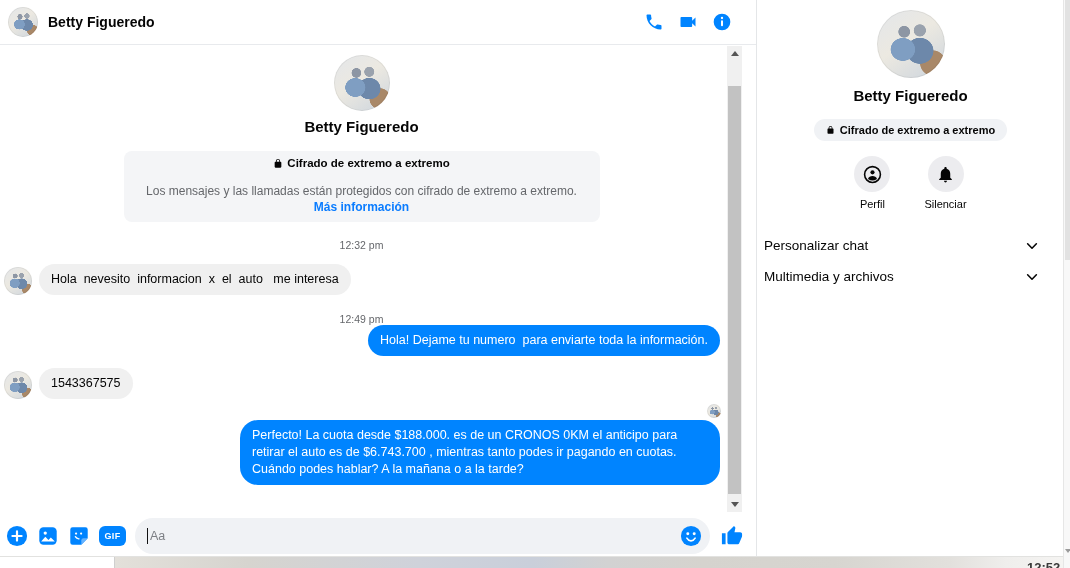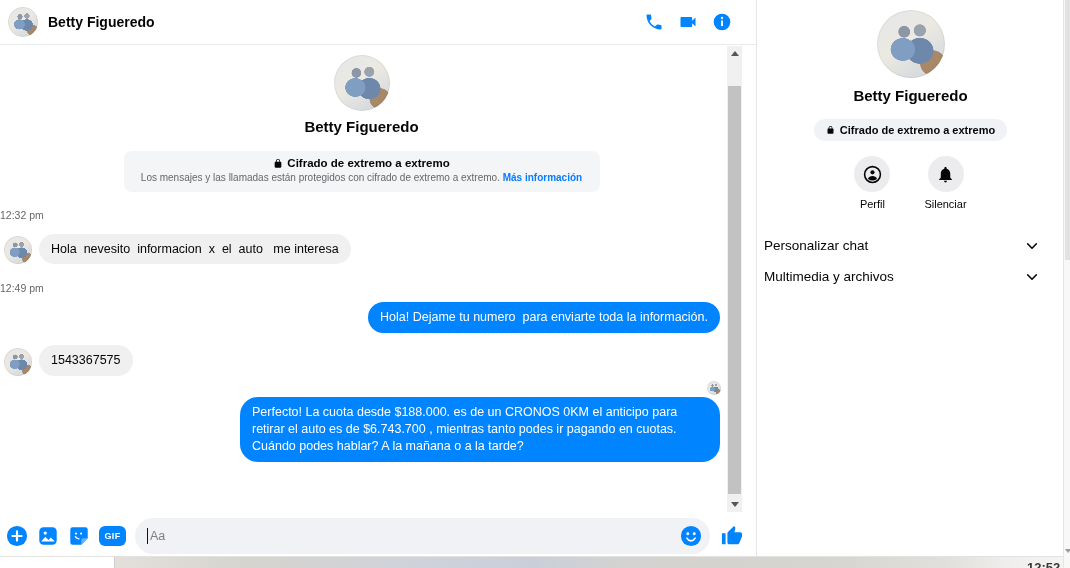--- a/index.html
+++ b/index.html
@@ -39,38 +39,38 @@
 
   .profile-block { margin-top:10px; display:flex; flex-direction:column; align-items:center; }
   .profile-block .pav { width:56px; height:56px; }
   .profile-block .pname { margin-top:7px; font-size:15px; font-weight:700; }
 
   .enc-box { margin:16px auto 0; width:476px; background:#f4f5f7; border-radius:8px;
     padding:6px 12px 7px; text-align:center; }
   .enc-title { font-size:11.5px; font-weight:700; display:flex; justify-content:center;
     align-items:center; gap:4px; }
   .enc-title svg { width:10px; height:11px; }
-  .enc-body { margin-top:2px; font-size:10px; color:#65676b; line-height:1.35; }
+  .enc-body { margin-top:14px; font-size:12px; color:#65676b; line-height:1.35; }
   .enc-link { color:#0a7cff; font-weight:600; cursor:pointer; }
 
-  .ts { text-align:left; font-size:10.5px; color:#65676b; }
+  .ts { text-align:center; font-size:10.5px; color:#65676b; }
   .ts-1 { margin-top:17px; }
   .ts-2 { margin-top:18px; }
 
   .row-in { display:flex; align-items:flex-end; gap:7px; padding-left:4px; }
   .row-in1 { margin-top:13px;align-items:flex-end; }
   .row-in2 { margin-top:12px; }
   .row-in .mav { width:28px; height:28px; }
 
   .bubble { font-size:12.5px; line-height:1.35; padding:7px 12px; border-radius:18px;
     max-width:480px; white-space:pre-wrap; }
   .bubble-in  { background:#f0f0f0; color:#050505; }
   .bubble-out { background:#0084ff; color:#fff; }
   .out-row { display:flex; justify-content:flex-end; padding-right:3px; }
-  .out-row1 { margin-top:8px; }
+  .out-row1 { margin-top:0; }
   .out-row2 { margin-top:2px; }
 
   .system-note { margin:13px auto 0; width:395px; text-align:center;
     font-size:11px; color:#65676b; line-height:1.4; }
 
   .receipt-row { margin-top:5px; display:flex; justify-content:flex-end; padding-right:2px; }
   .receipt-row .rav { width:14px; height:14px; }
 
   
   .chat-sb { position:absolute; top:46px; right:14px; width:15px; height:466px;

